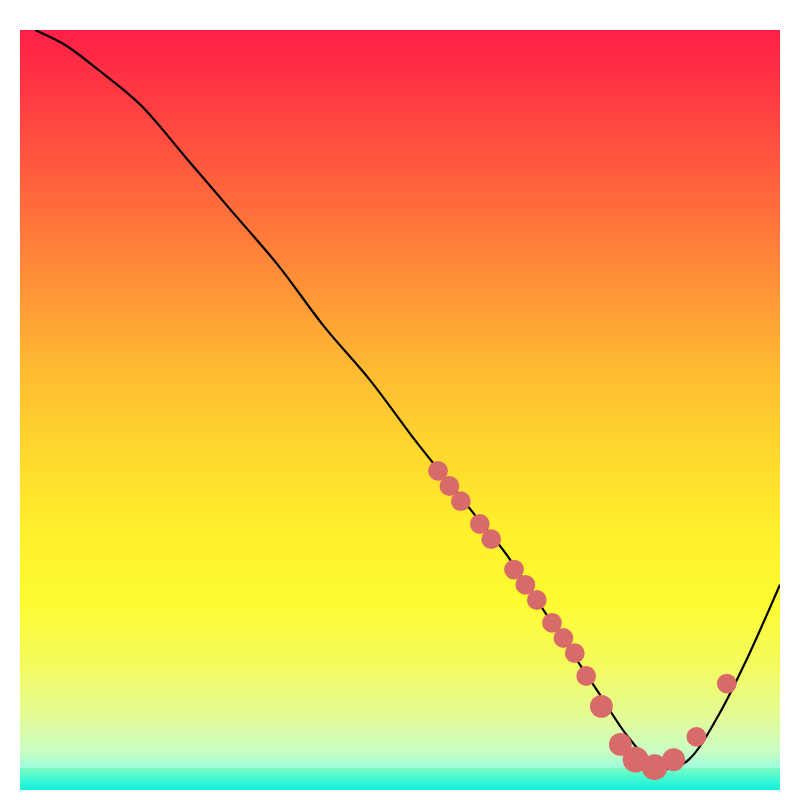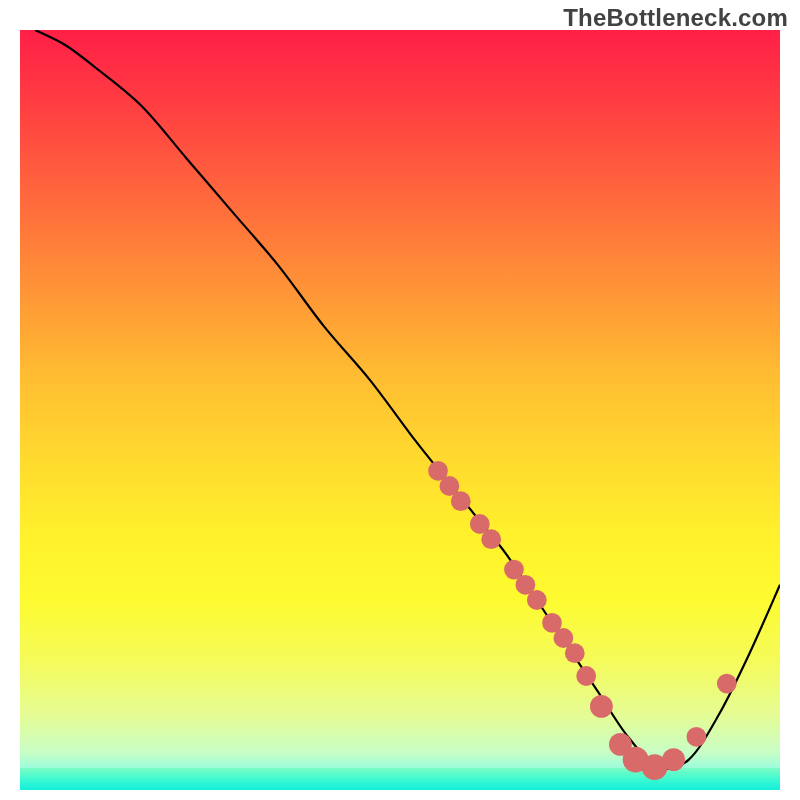--- a/index.html
+++ b/index.html
@@ -73,21 +73,20 @@
     top: 0;
     width: 100%;
     height: 100%;
     overflow: visible;
   }
 </style>
 </head>
 <body>
 
 <div class="wrap">
-  <div class="watermark">TheBottleneck.com</div>
 
   <div class="plot">
     <div class="gradient"></div>
     <div class="green-band"></div>
     <svg class="curve" viewBox="0 0 100 100" preserveAspectRatio="none">
       <path id="curve-path" fill="none" stroke="#000000" stroke-width="0.3" d="M 2 0 C 2.6666666666666665 0.3333333333333333 4.666666666666667 1.1666666666666665 6 2 C 7.333333333333333 2.8333333333333335 8.333333333333334 3.666666666666667 10 5 C 11.666666666666666 6.333333333333333 14 8 16 10 C 18 12 20 14.666666666666666 22 17 C 24 19.333333333333332 26 21.666666666666668 28 24 C 30 26.333333333333332 32 28.5 34 31 C 36 33.5 38 36.5 40 39 C 42 41.5 44 43.5 46 46 C 48 48.5 50.333333333333336 51.833333333333336 52 54 C 53.666666666666664 56.166666666666664 54.666666666666664 57.333333333333336 56 59 C 57.333333333333336 60.666666666666664 58.666666666666664 62.333333333333336 60 64 C 61.333333333333336 65.66666666666667 62.666666666666664 67.16666666666667 64 69 C 65.33333333333333 70.83333333333333 66.66666666666667 73 68 75 C 69.33333333333333 77 70.66666666666667 79 72 81 C 73.33333333333333 83 74.66666666666667 85 76 87 C 77.33333333333333 89 78.66666666666667 91.33333333333333 80 93 C 81.33333333333333 94.66666666666667 82.66666666666667 96.5 84 97 C 85.33333333333333 97.5 86.66666666666667 97.16666666666667 88 96 C 89.33333333333333 94.83333333333333 90.66666666666667 92.33333333333333 92 90 C 93.33333333333333 87.66666666666667 94.66666666666667 84.83333333333333 96 82 C 97.33333333333333 79.16666666666667 99.33333333333333 74.5 100 73 " vector-effect="non-scaling-stroke" style="stroke-width: 2.2px;"></path>
       <g id="markers">
           <ellipse cx="55" cy="58" rx="1.3" ry="1.3" fill="#d96a6a"></ellipse>
           <ellipse cx="56.5" cy="60" rx="1.3" ry="1.3" fill="#d96a6a"></ellipse>
           <ellipse cx="58" cy="62" rx="1.3" ry="1.3" fill="#d96a6a"></ellipse>

